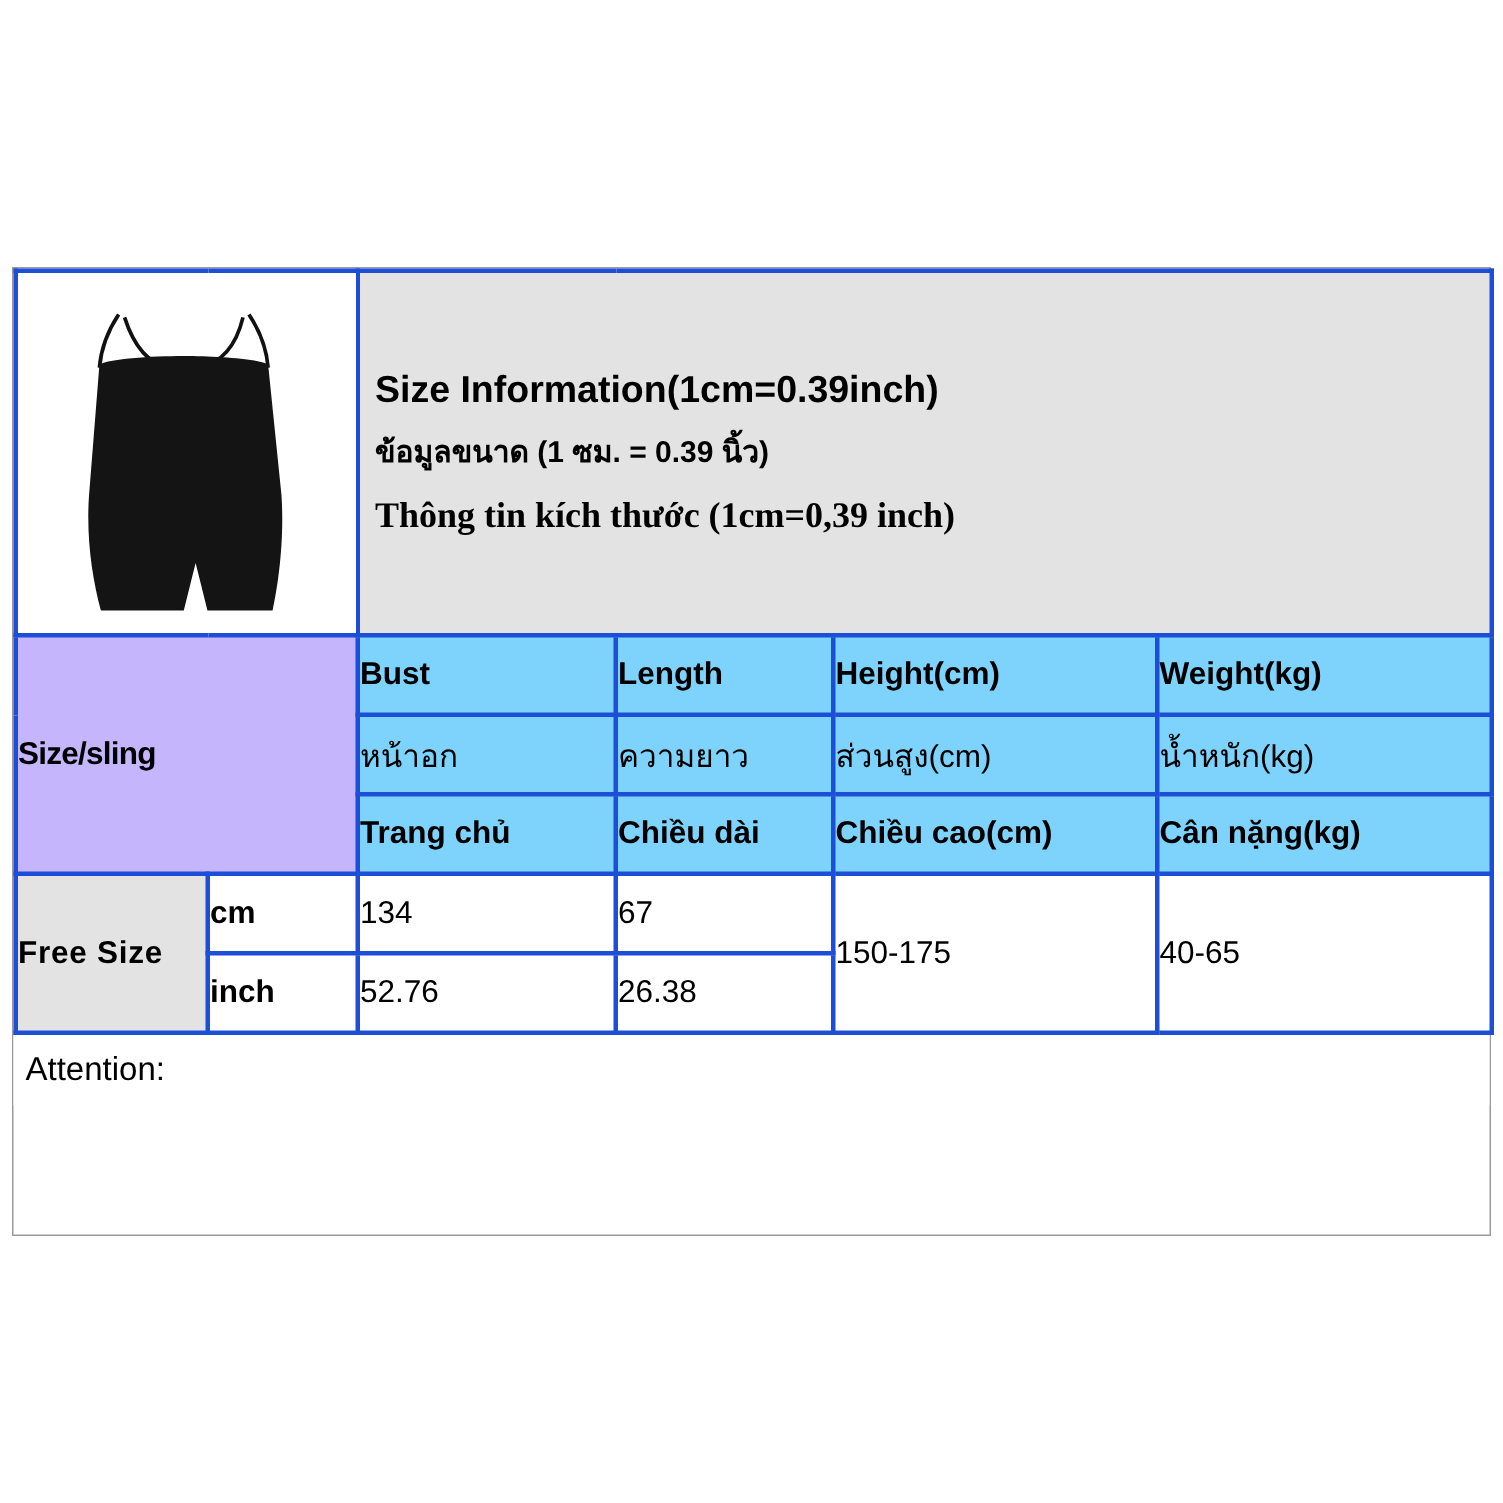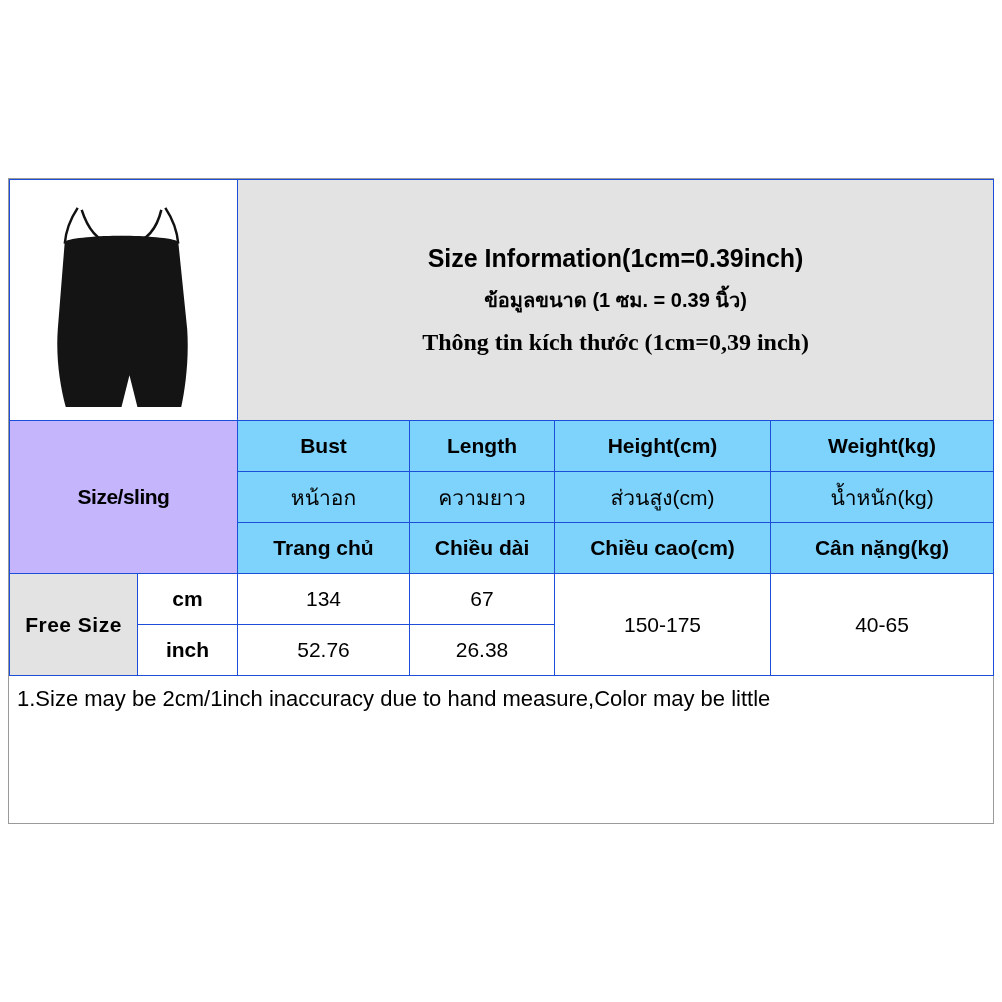--- a/index.html
+++ b/index.html
@@ -32,22 +32,22 @@
     box-sizing: border-box;
     background: #ffffff;
   }
 
   table.size-table {
     width: 100%;
     border-collapse: collapse;
     table-layout: fixed;
   }
   table.size-table td {
-    border: 1px solid #1d4ed8;
-    text-align: center;
+    border: 3px solid #1d4ed8;
+    text-align: left;
     vertical-align: middle;
     padding: 0;
     font-size: 21px;
     color: #000;
     margin-top: 19px;
   }
 
   
   .img-cell {
     width: 228px;
@@ -204,17 +204,17 @@
 
         <tr>
           <td class="unit">inch</td>
           <td class="val">52.76</td>
           <td class="val">26.38</td>
         </tr>
       </tbody>
     </table>
 
     <div class="attention">
-      <div>1.Size may be 2cm/1inch inaccuracy due to hand measure,Color may be little</div>
+      <div>Attention:</div>
     </div>
 
   </div>
 </div>
 
 </body></html>

